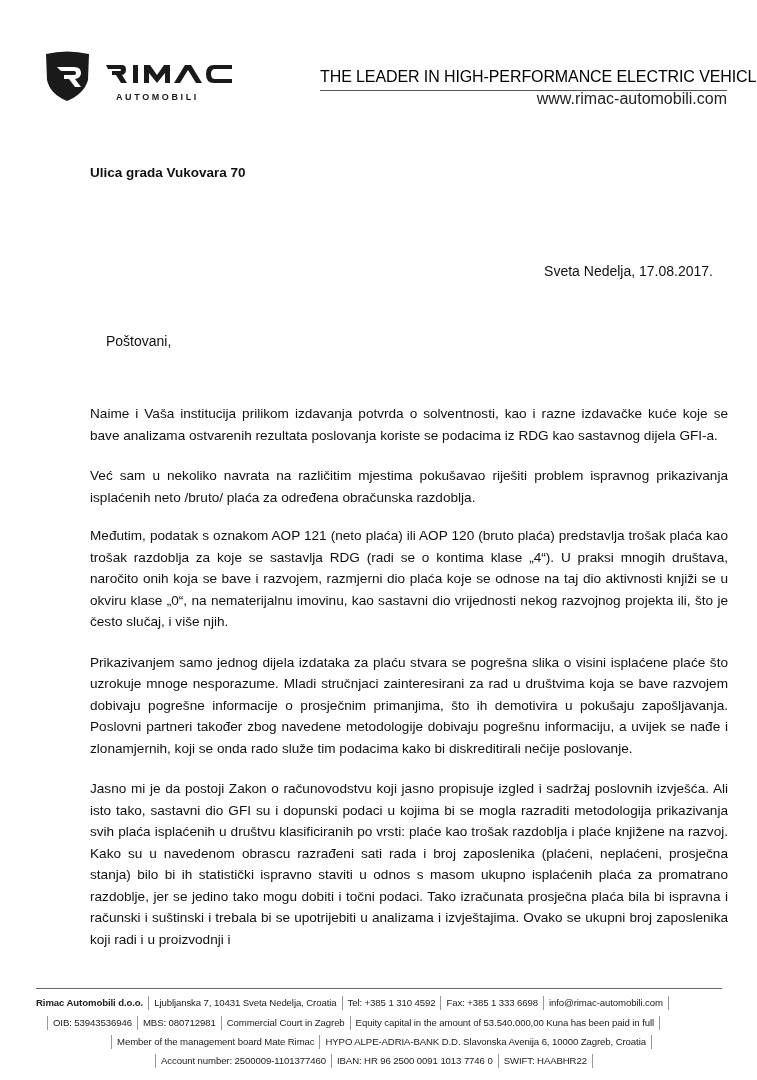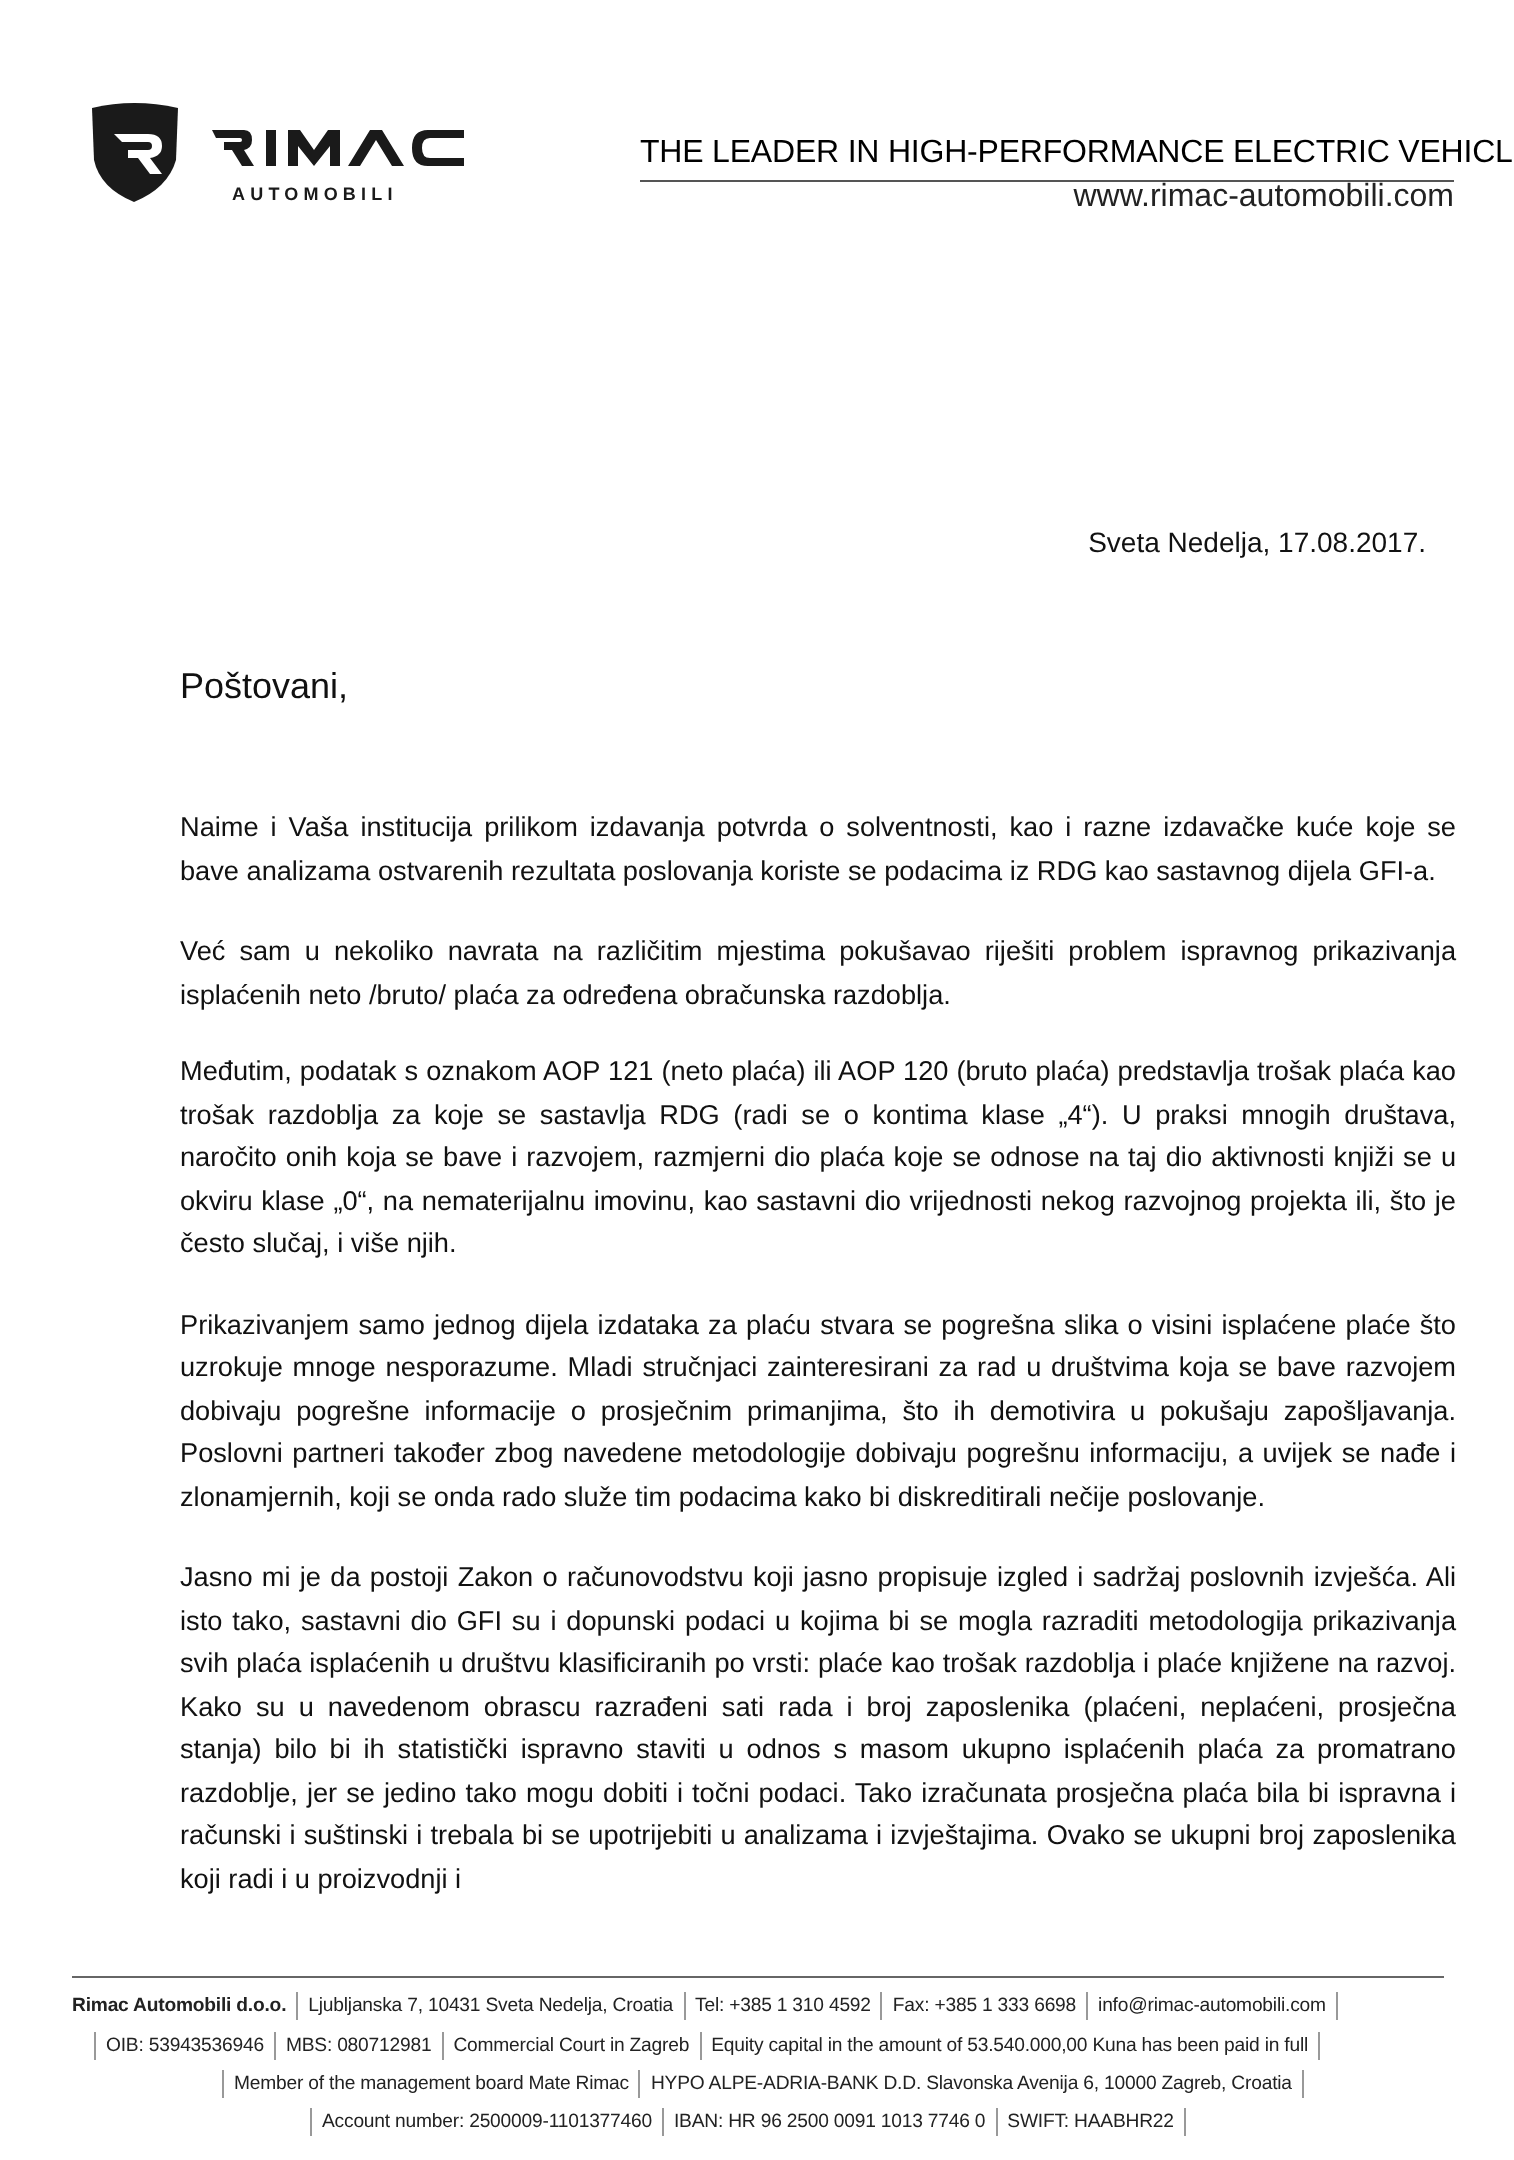--- a/index.html
+++ b/index.html
@@ -11,21 +11,21 @@
     .logo-word { position: absolute; left: 104px; top: 62px; width: 130px; height: 24px; }
     .logo-sub { position: absolute; left: 116px; top: 92px; font-size: 9px; font-weight: bold; letter-spacing: 2.6px; color: #1a1a1a; }
     .tagline { position: absolute; left: 320px; top: 68px; width: 407px; font-size: 16px; color: #000000; white-space: nowrap; letter-spacing: -0.1px; padding-bottom: 4px; border-bottom: 1px solid #555; }
     .website { position: absolute; right: 30px; top: 90px; font-size: 16px; color: #222; }
 
     .recipient { position: absolute; left: 90px; top: 165px; font-family: "Liberation Sans", sans-serif; font-weight: bold; font-size: 13.5px; color: #111; }
     .recipient div { height: 32px; line-height: 16px; }
 
     .date { position: absolute; right: 44px; top: 263px; font-size: 14px; color: #111; }
 
-    .salutation { position: absolute; left: 90px; top: 333px; font-size: 18px; color: #111; }
+    .salutation { position: absolute; left: 106px; top: 333px; font-size: 14px; color: #111; }
 
     .body { position: absolute; left: 90px; top: 403px; width: 638px; font-size: 13.6px; line-height: 21.5px; color: #111; text-align: justify; }
     .body p { margin-bottom: 19px; }
     .body p:nth-child(2) { margin-bottom: 17px; }
 
     .footer { position: absolute; left: 0; top: 988px; width: 757px; }
     .footer-rule { position: absolute; left: 36px; width: 686px; top: 0; border-top: 1.5px solid #666; }
     .footer-line { position: absolute; font-size: 9.6px; color: #222; white-space: nowrap; letter-spacing: -0.1px; }
     .footer-line .sep { display: inline-block; width: 1px; height: 14px; background: #999; vertical-align: middle; margin: 0 5px; }
     .footer-line b { font-weight: bold; }
@@ -48,20 +48,21 @@
     <path d="M40 21 L40 3 L46 3 L53 13 L60 3 L66 3 L66 21 L61 21 L61 11 L53 21 L45 11 L45 21 Z" fill="#1a1a1a"></path>
     <path d="M70 21 L81 3 L87 3 L98 21 L92 21 L84 8 L76 21 Z" fill="#1a1a1a"></path>
     <path d="M128 3 L110 3 Q102 3 102 12 Q102 21 110 21 L128 21 L128 17 L111 17 Q107 17 107 12 Q107 7 111 7 L128 7 Z" fill="#1a1a1a"></path>
   </svg>
   <div class="logo-sub">AUTOMOBILI</div>
   <div class="tagline">THE LEADER IN HIGH-PERFORMANCE ELECTRIC VEHICLE TECHNOLOGY</div>
   <div class="website">www.rimac-automobili.com</div>
 </div>
 
 <div class="recipient">
+  <div>Ulica grada Vukovara 70</div>
 </div>
 
 <div class="date">Sveta Nedelja, 17.08.2017.</div>
 
 <div class="salutation">Poštovani,</div>
 
 <div class="body">
   <p>Naime i Vaša institucija prilikom izdavanja potvrda o solventnosti, kao i razne izdavačke kuće koje se bave analizama ostvarenih rezultata poslovanja koriste se podacima iz RDG kao sastavnog dijela GFI-a.</p>
   <p>Već sam u nekoliko navrata na različitim mjestima pokušavao riješiti problem ispravnog prikazivanja isplaćenih neto /bruto/ plaća za određena obračunska razdoblja.</p>
   <p>Međutim, podatak s oznakom AOP 121 (neto plaća) ili AOP 120 (bruto plaća) predstavlja trošak plaća kao trošak razdoblja za koje se sastavlja RDG (radi se o kontima klase „4“). U praksi mnogih društava, naročito onih koja se bave i razvojem, razmjerni dio plaća koje se odnose na taj dio aktivnosti knjiži se u okviru klase „0“, na nematerijalnu imovinu, kao sastavni dio vrijednosti nekog razvojnog projekta ili, što je često slučaj, i više njih.</p>

